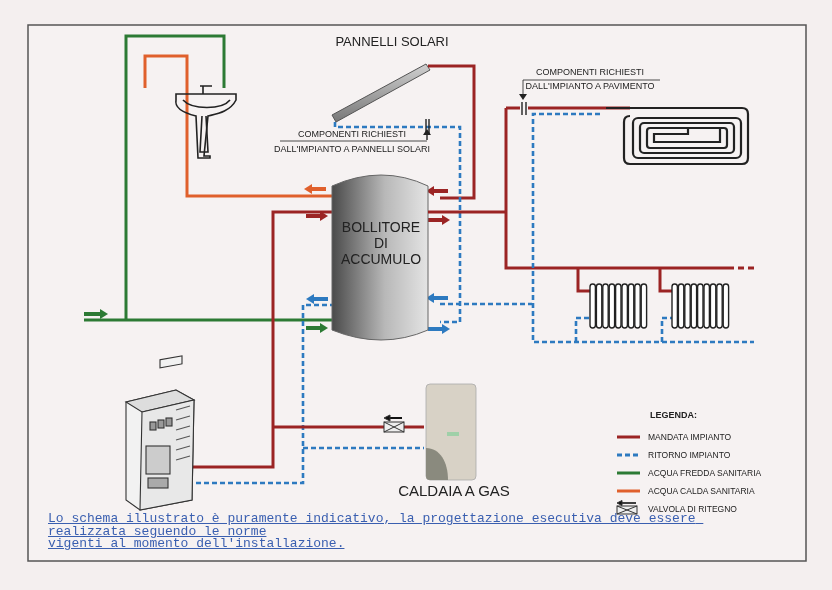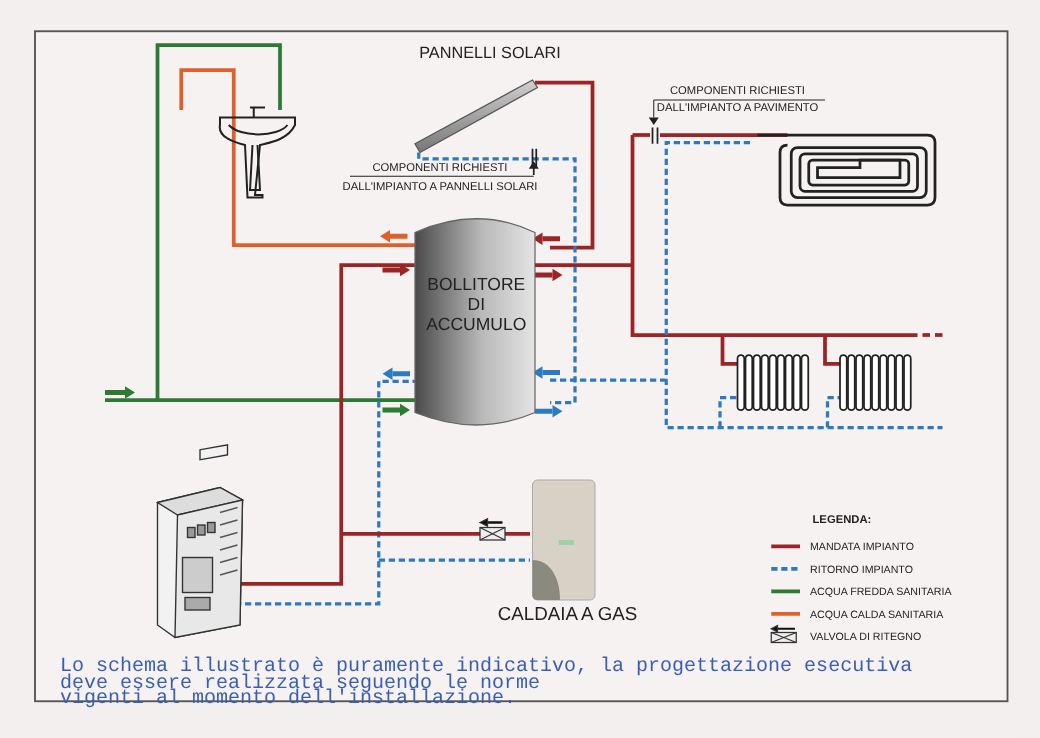--- a/index.html
+++ b/index.html
@@ -1,18 +1,18 @@
 <!DOCTYPE html>
 <html><head>
 <meta charset="utf-8">
 <style>
   html,body{margin:0;padding:0;}
   body{width:832px;height:590px;background:#f4efef;position:relative;overflow:hidden;font-family:"Liberation Sans",sans-serif;}
   svg text{font-family:"Liberation Sans",sans-serif;}
-  .note{position:absolute;left:48px;top:527px;width:720px;font-family:"Liberation Mono",monospace;font-size:16px;line-height:12.5px;color:#3a5fb0;white-space:pre-wrap;}
+  .note{position:absolute;left:48px;top:513px;width:720px;font-family:"Liberation Mono",monospace;font-size:13px;line-height:12.5px;color:#3a5fb0;white-space:pre-wrap;text-decoration:underline;}
 </style>
 </head>
 <body>
 
 <svg id="diagram" width="832" height="590" viewBox="0 0 832 590" style="position:absolute;left:0;top:0;">
   <defs>
     <linearGradient id="tankGrad" x1="0" x2="1" y1="0" y2="0">
       <stop offset="0" stop-color="#4a4a4a"></stop>
       <stop offset="0.55" stop-color="#b8b8b8"></stop>
       <stop offset="1" stop-color="#e4e4e4"></stop>

